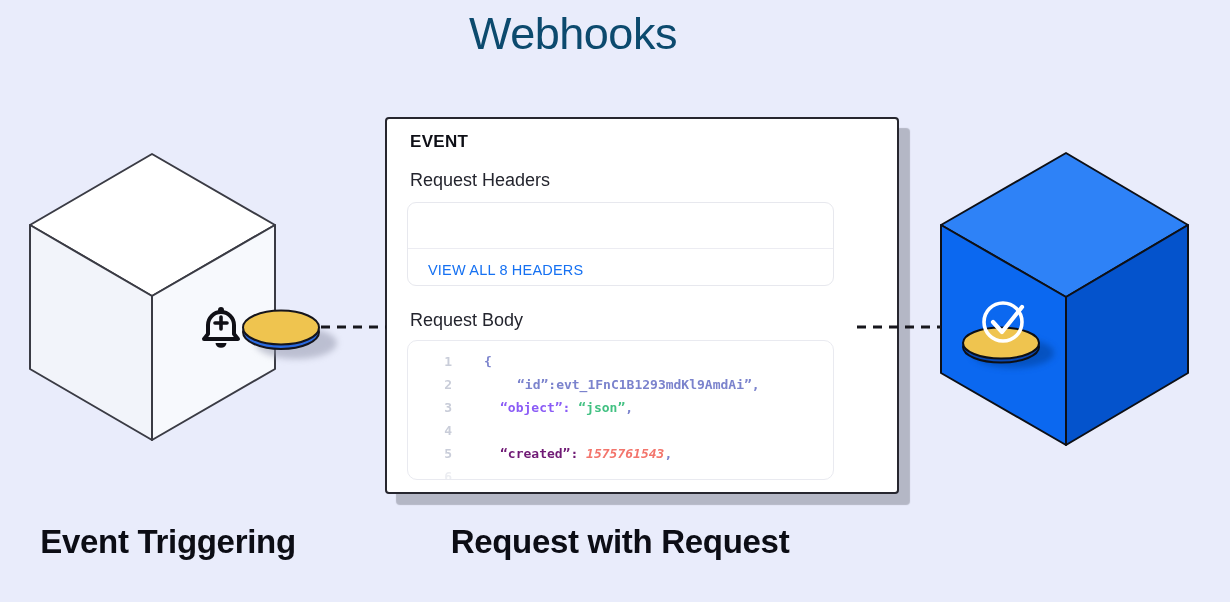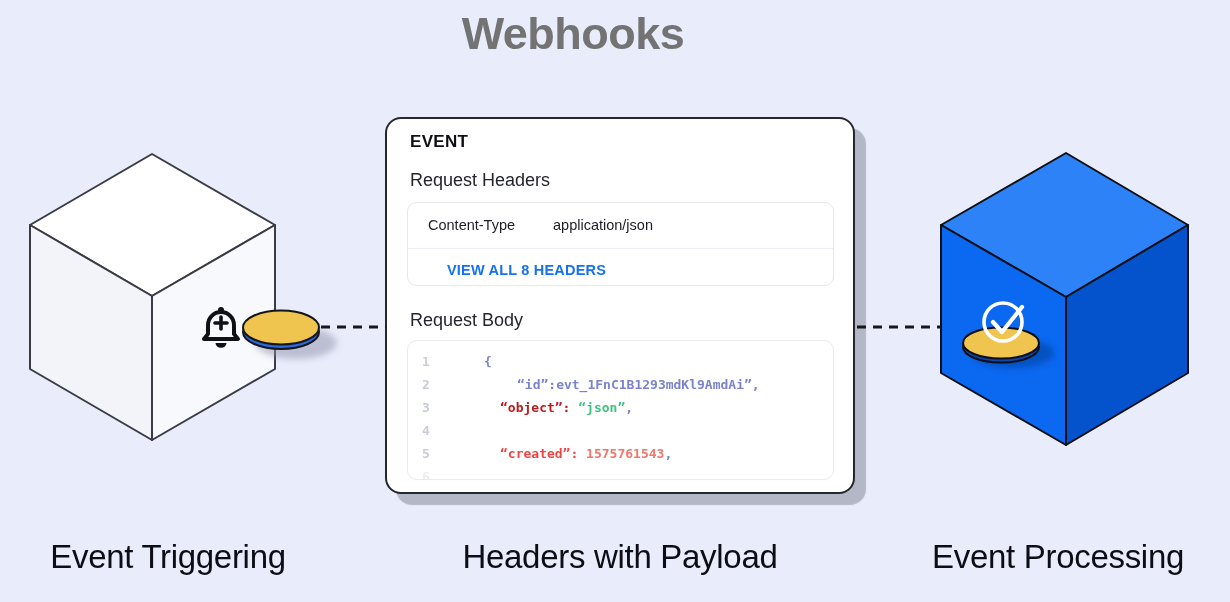--- a/index.html
+++ b/index.html
@@ -1,53 +1,53 @@
 <!DOCTYPE html>
 <html><head>
 <meta charset="utf-8">
 <style>
   html,body{margin:0;padding:0;}
   body{font-family:"Liberation Sans",sans-serif;}
   #stage{position:relative;width:1230px;height:602px;background:#E9ECFB;overflow:hidden;}
 
   .page-title{position:absolute;top:8px;left:0;width:1146px;text-align:center;
-    font-size:45px;font-weight:700;letter-spacing:-0.5px;color:#737373;}
+    font-size:45px;font-weight:400;letter-spacing:-0.5px;color:#0c4a6e;}
 
   svg.layer{position:absolute;left:0;top:0;}
   #underlay{z-index:0;}
   #overlay{z-index:2;pointer-events:none;}
 
   
-  .card{position:absolute;left:385px;top:117px;width:470px;height:377px;background:#ffffff;
-    border:2px solid #26262e;border-radius:16px;box-sizing:border-box;z-index:1;
-    box-shadow:11px 11px 1px #b4b7c5;}
+  .card{position:absolute;left:385px;top:117px;width:514px;height:377px;background:#ffffff;
+    border:2px solid #26262e;border-radius:4px;box-sizing:border-box;z-index:1;
+    box-shadow:11px 11px 1px #b4b7c5;text-align:right;}
   .card-heading{position:absolute;left:23px;top:13px;font-size:17px;font-weight:800;
     letter-spacing:0.3px;color:#0e0f16;}
   .section-label{position:absolute;left:23px;font-size:18px;color:#24252e;}
   .lbl-headers{top:51px;}
   .lbl-body{top:191px;}
   .headers-box{position:absolute;left:20px;top:83px;width:427px;height:84px;
     border:1.5px solid #e7e8ee;border-radius:9px;box-sizing:border-box;background:#fff;}
   .header-row{position:absolute;left:0;top:0;width:100%;height:45px;}
   .header-name{position:absolute;left:20px;top:14px;font-size:14.5px;color:#1c1d25;}
   .header-value{position:absolute;left:145px;top:14px;font-size:14.5px;color:#1c1d25;}
   .headers-divider{position:absolute;left:0;top:45px;width:100%;height:0;border-top:1.5px solid #ececf2;}
-  .view-all{position:absolute;left:20px;top:59px;font-size:14.5px;font-weight:700;
-    letter-spacing:0.2px;color:#1671F2;cursor:pointer;margin-left:19px;}
+  .view-all{position:absolute;left:20px;top:59px;font-size:14.5px;font-weight:400;
+    letter-spacing:0.2px;color:#1671F2;cursor:pointer;}
   .code-box{position:absolute;left:20px;top:221px;width:427px;height:140px;
     border:1.5px solid #e9eaf0;border-radius:10px;box-sizing:border-box;background:#fff;
     overflow:hidden;padding-top:9px;}
   .code-line{display:flex;height:23px;line-height:23px;
     font-family:"DejaVu Sans Mono","Liberation Mono",monospace;font-size:13px;font-weight:bold;}
   .code-line .ln{width:30px;padding-left:14px;color:#C9CDD9;flex:0 0 auto;font-weight:bold;}
   .code-line .code{white-space:pre;}
   .code-line.faded{opacity:0.35;}
 
   
-  .stage-label{position:absolute;top:538px;font-size:33px;font-weight:400;
+  .stage-label{position:absolute;top:523px;font-size:33px;font-weight:700;
     color:#0c0d15;text-align:center;letter-spacing:-0.3px;}
   .stage-label.left{left:8px;width:320px;}
   .stage-label.center{left:385px;width:470px;}
   .stage-label.right{left:898px;width:320px;}
 </style>
 </head>
 <body>
 
 <div id="stage">
 
@@ -95,61 +95,56 @@
       <circle cx="1003" cy="322" r="19" stroke-width="3.6"></circle>
       <path d="M993 322 l9 10 l20 -25" stroke-width="4.2"></path>
     </g>
   </svg>
 
   <div class="card">
     <div class="card-heading">EVENT</div>
     <div class="section-label lbl-headers">Request Headers</div>
 
     <div class="headers-box">
-      <div class="header-row">
-        <span class="header-name">Content-Type</span>
-        <span class="header-value">application/json</span>
-      </div>
       <div class="headers-divider"></div>
       <div class="view-all">VIEW ALL 8 HEADERS</div>
     </div>
 
     <div class="section-label lbl-body">Request Body</div>
 
     <div class="code-box">
       <div>
           <div class="code-line">
             <span class="ln">1</span>
             <span class="code" style="padding-left: 32px;"><span style="color: rgb(123, 131, 205);">{</span></span>
           </div>
           <div class="code-line">
             <span class="ln">2</span>
             <span class="code" style="padding-left: 48px;"><span style="color: rgb(123, 131, 205); margin-left: 17px;">“id”:evt_1FnC1B1293mdKl9AmdAi”,</span></span>
           </div>
           <div class="code-line">
             <span class="ln">3</span>
-            <span class="code" style="padding-left: 48px;"><span style="color: #b91c1c;">“object”: </span><span style="color: rgb(67, 193, 131);">“json”</span><span style="color: rgb(123, 131, 205);">,</span></span>
+            <span class="code" style="padding-left: 48px;"><span style="color: #8b5cf6;">“object”: </span><span style="color: rgb(67, 193, 131);">“json”</span><span style="color: rgb(123, 131, 205);">,</span></span>
           </div>
           <div class="code-line">
             <span class="ln">4</span>
           </div>
           <div class="code-line">
             <span class="ln">5</span>
-            <span class="code" style="padding-left: 48px;"><span style="color: #ef4444;">“created”: </span><span style="color: rgb(243, 117, 108);">1575761543</span><span style="color: rgb(123, 131, 205);">,</span></span>
+            <span class="code" style="padding-left: 48px;"><span style="color: #701a75;">“created”: </span><span style="color: rgb(243, 117, 108); font-style: italic;">1575761543</span><span style="color: rgb(123, 131, 205);">,</span></span>
           </div>
           <div class="code-line faded">
             <span class="ln">6</span>
             <span class="code" style="padding-left: 48px; margin-top: 47px;"><span style="color: rgb(123, 131, 205);">“data”: {</span></span>
           </div>
         </div>
     </div>
   </div>
 
   <svg id="overlay" class="layer" width="1230" height="602" viewBox="0 0 1230 602">
     <line x1="321" y1="327" x2="386" y2="327" stroke="#17171d" stroke-width="3" stroke-dasharray="9 7"></line>
     <line x1="857" y1="327" x2="941" y2="327" stroke="#17171d" stroke-width="3" stroke-dasharray="9 7"></line>
   </svg>
 
   <div class="stage-label left">Event Triggering</div>
-  <div class="stage-label center">Headers with Payload</div>
-  <div class="stage-label right">Event Processing</div>
+  <div class="stage-label center">Request with Request</div>
 
 </div>
 
 </body></html>

